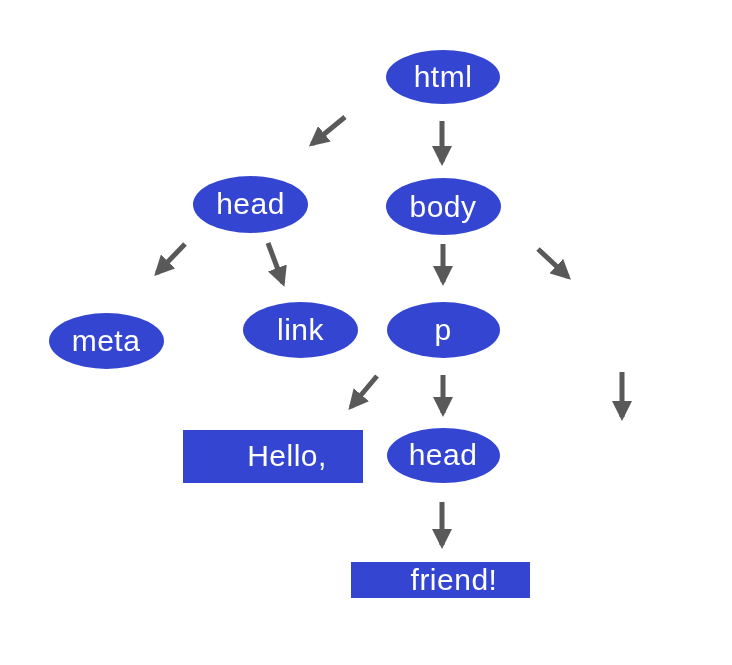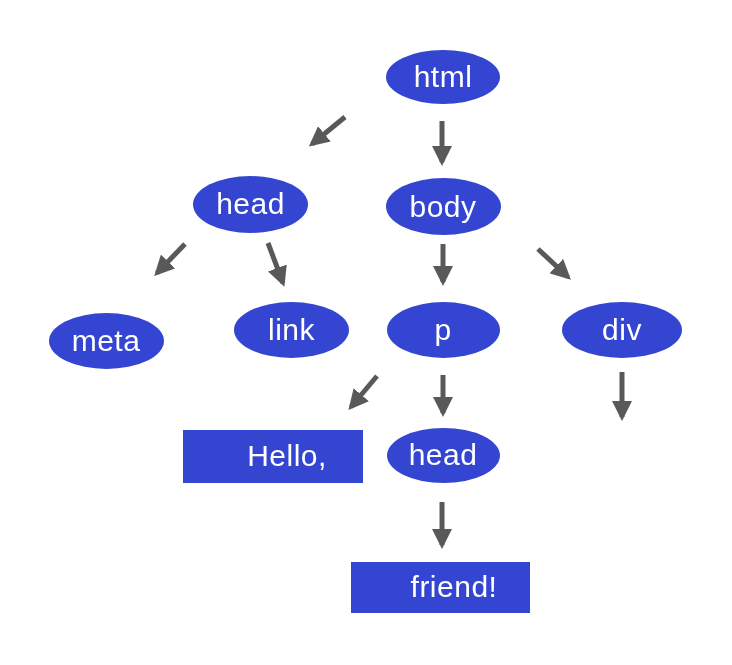--- a/index.html
+++ b/index.html
@@ -78,32 +78,29 @@
       </div>
       <div class="node ellipse" style="left: 193px; top: 175.5px; width: 115px; height: 57px;">
         <span>head</span>
       </div>
       <div class="node ellipse" style="left: 385.5px; top: 178px; width: 115px; height: 57px;">
         <span>body</span>
       </div>
       <div class="node ellipse" style="left: 48.5px; top: 313px; width: 115px; height: 56px;">
         <span>meta</span>
       </div>
-      <div class="node ellipse" style="left: 234px; top: 302px; width: 115px; height: 56px;">
+      <div class="node ellipse" style="left: 243px; top: 302px; width: 115px; height: 56px;">
         <span>link</span>
       </div>
       <div class="node ellipse" style="left: 386.5px; top: 302px; width: 113px; height: 56px;">
         <span>p</span>
-      </div>
-      <div class="node ellipse" style="left: 562px; top: 302px; width: 120px; height: 56px;">
-        <span>div</span>
       </div>
       <div class="node rect" style="left: 183px; top: 429.5px; width: 180px; height: 53px;">
         <span>Hello,</span>
       </div>
       <div class="node ellipse" style="left: 386.5px; top: 427.5px; width: 113px; height: 55px;">
         <span>head</span>
       </div>
-      <div class="node rect" style="left: 350.5px; top: 561.5px; width: 179px; height: 51px;">
+      <div class="node rect" style="left: 350.5px; top: 561.5px; width: 179px; height: 36px;">
         <span>friend!</span>
       </div>
     </div>
 </div>
 
 </body></html>

